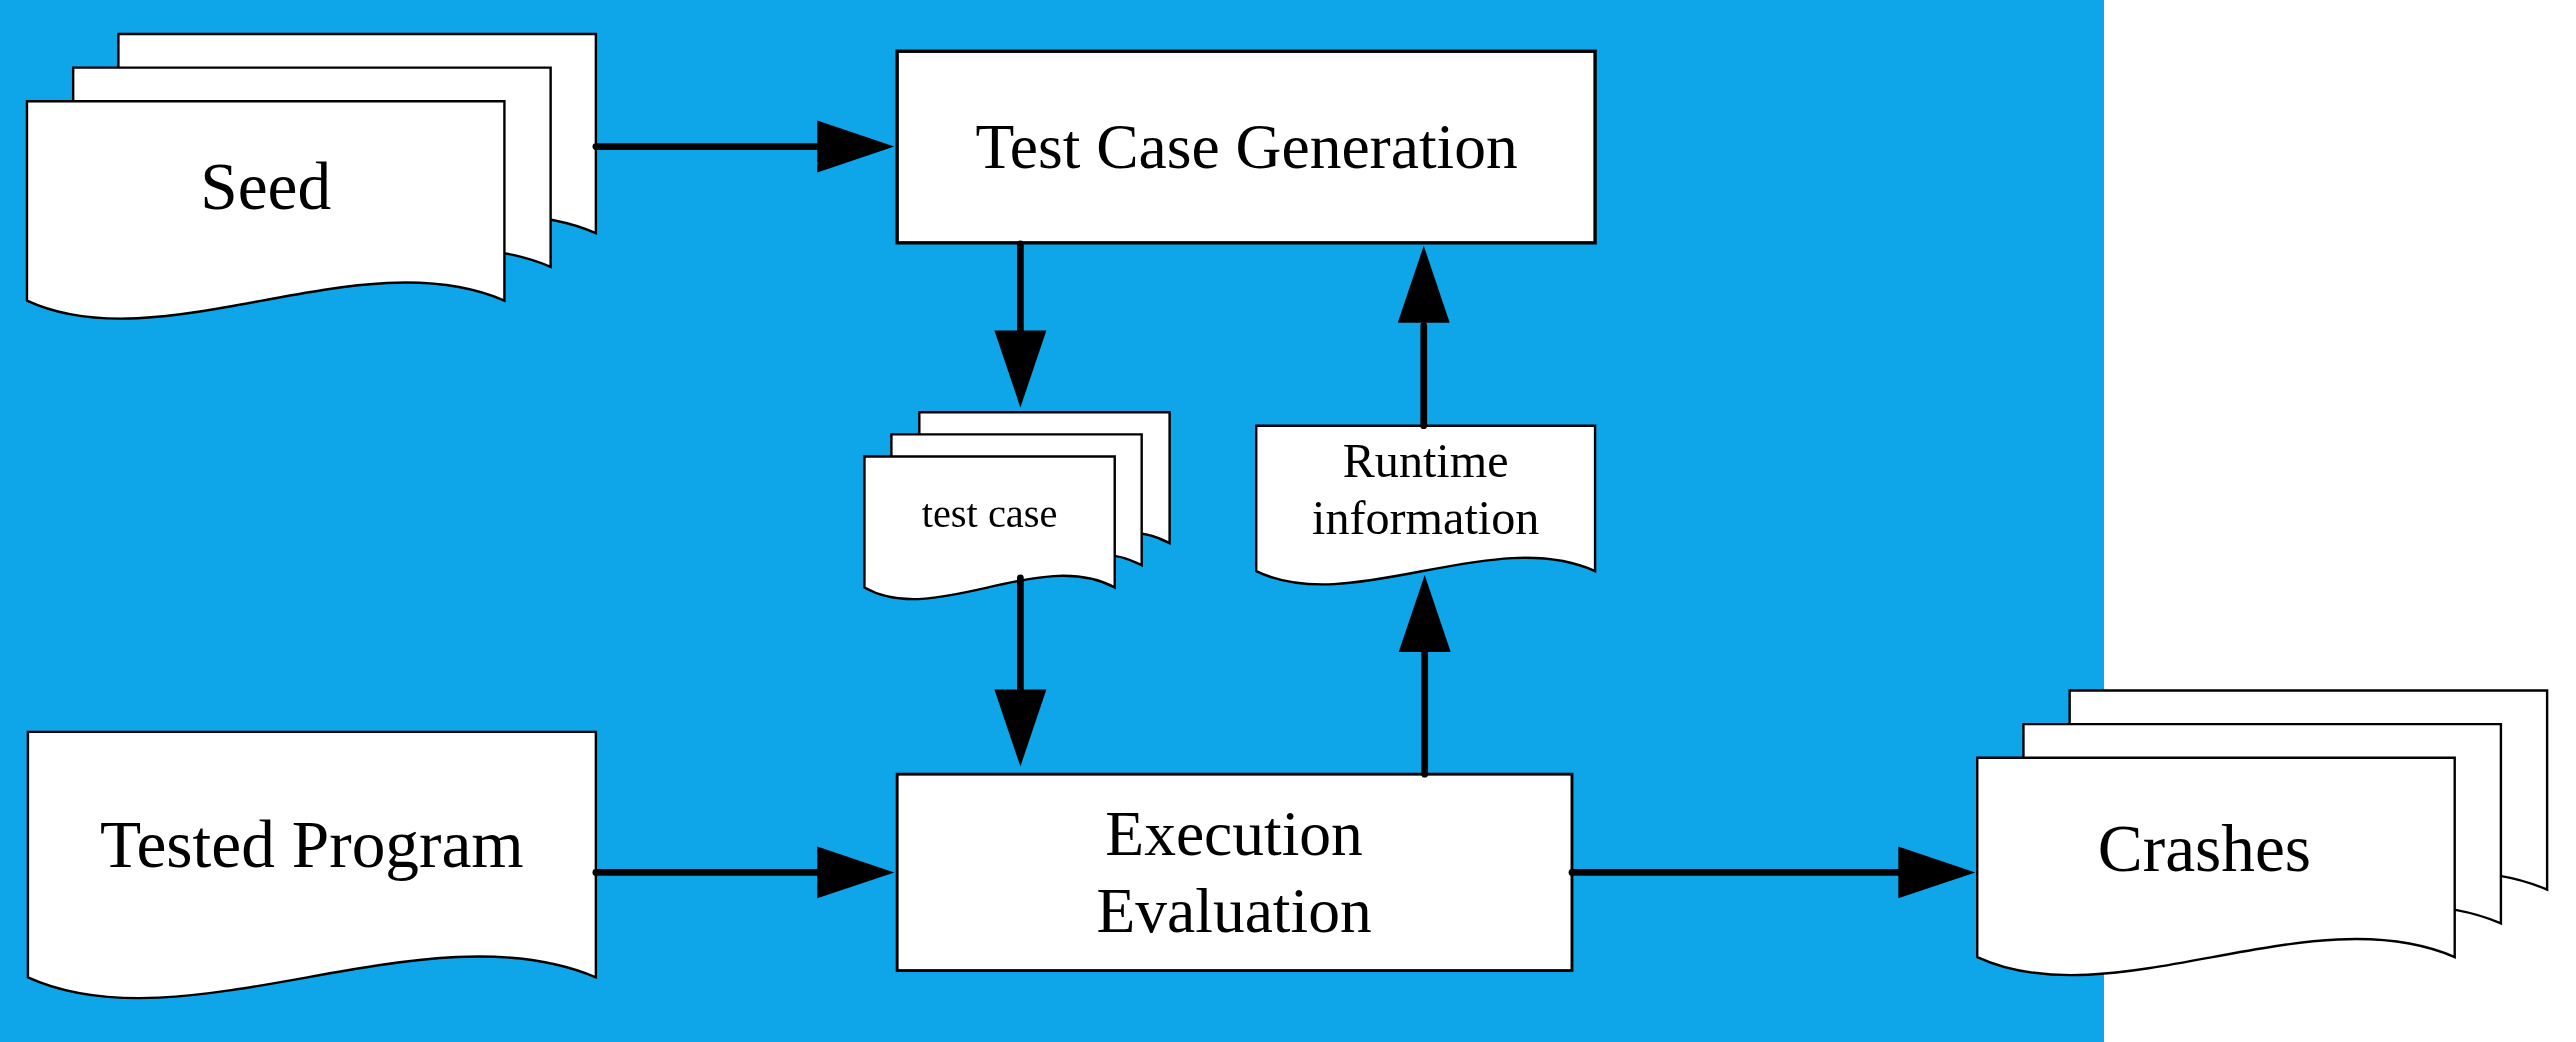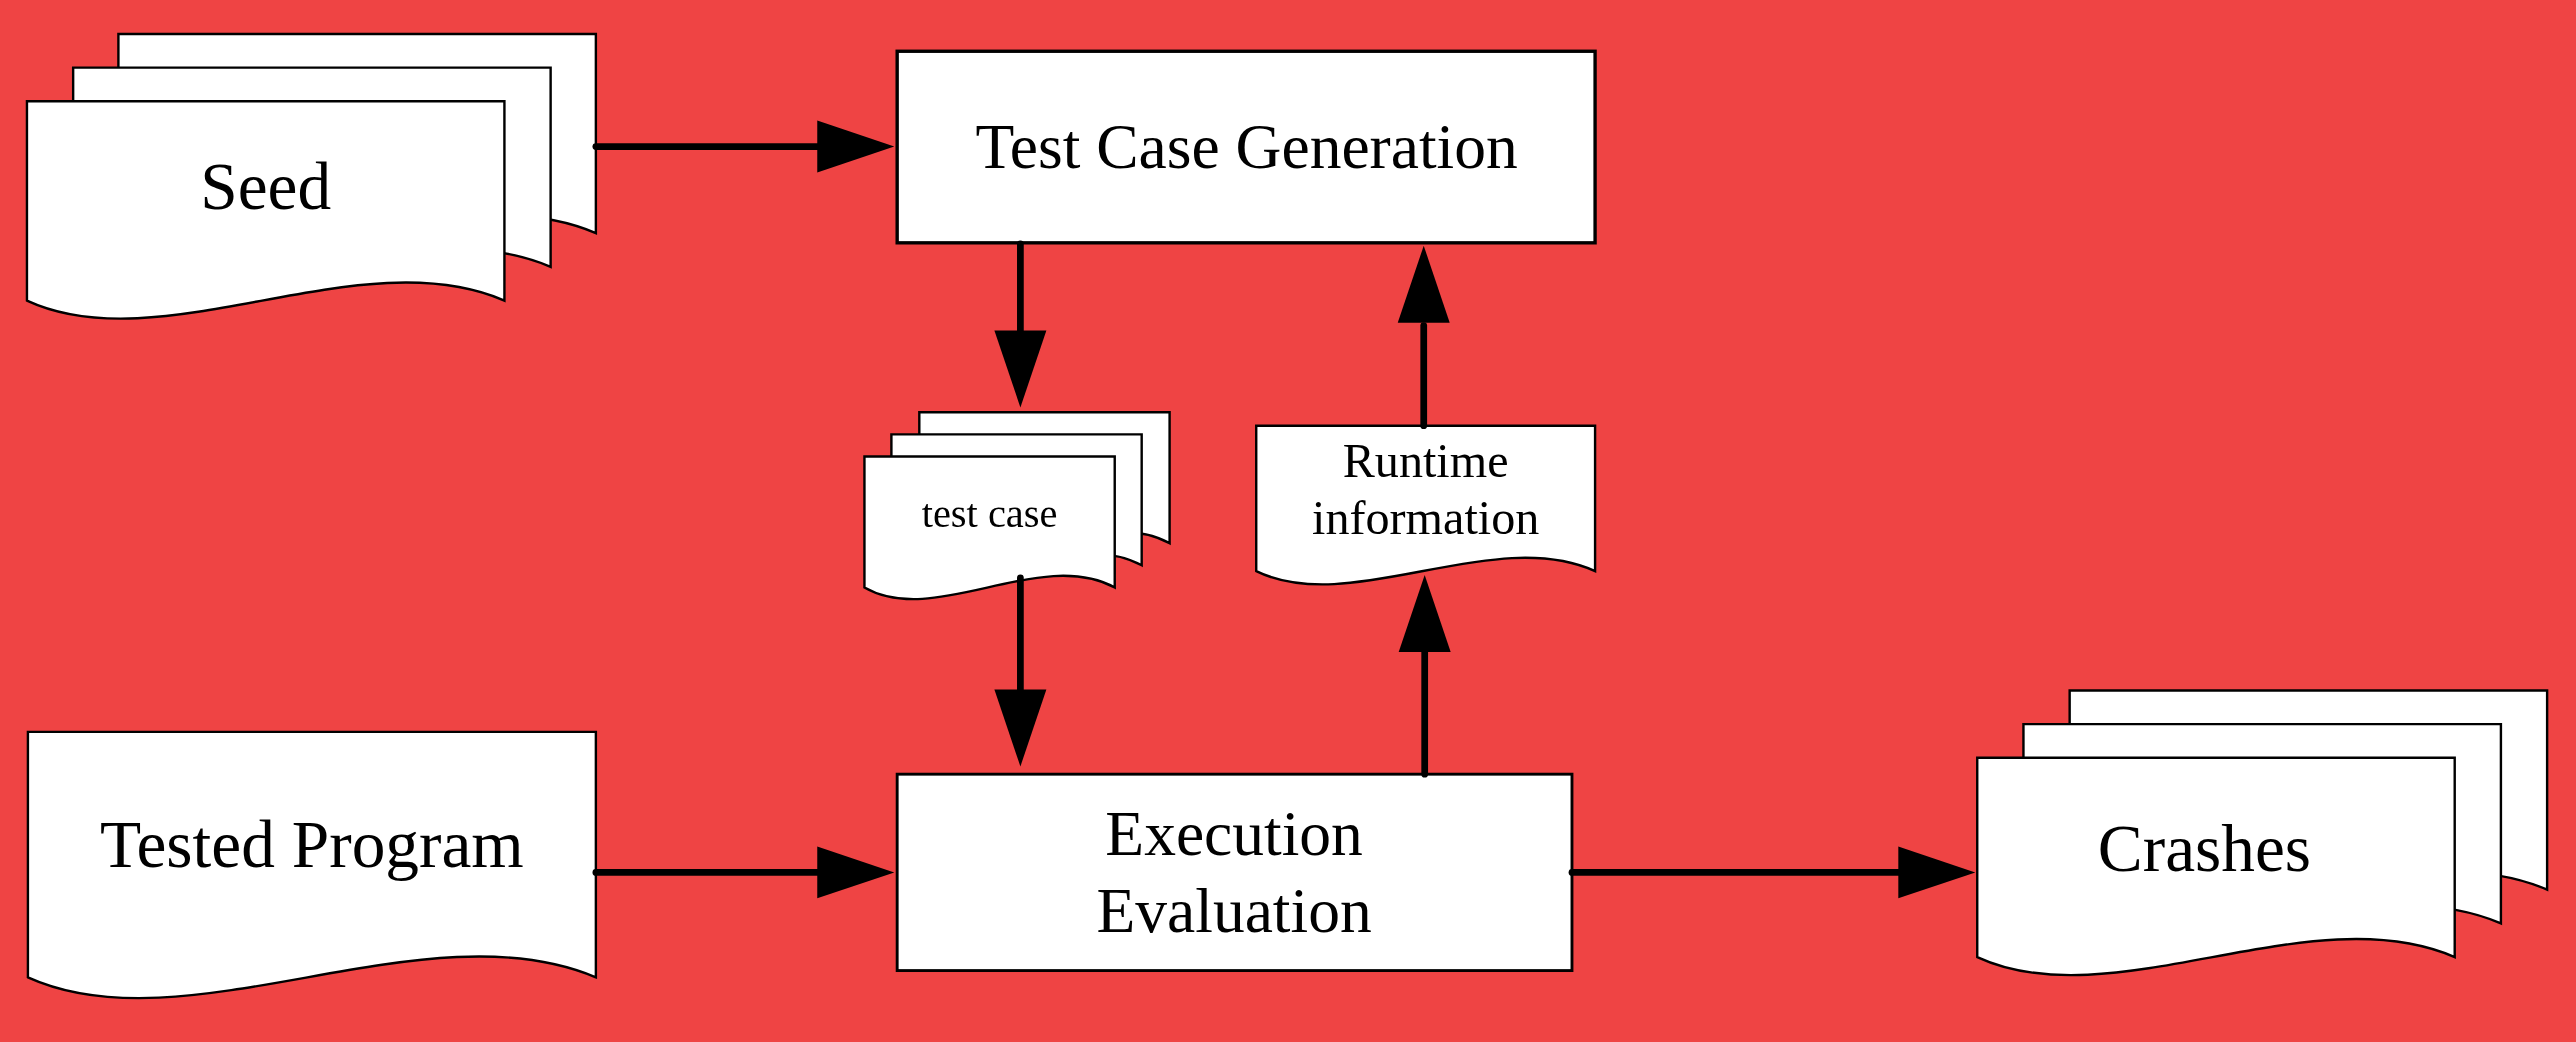--- a/index.html
+++ b/index.html
@@ -1,16 +1,16 @@
 <!DOCTYPE html>
 <html><head>
 <meta charset="utf-8">
 <style>
   html, body { margin: 0; padding: 0; background: #ffffff; }
-  .stage { width: 2576px; height: 1043px; position: relative; background: #ef4444; }
+  .stage { width: 2104px; height: 1043px; position: relative; background: #0ea5e9; }
   svg { display: block; }
   .doc, .box { fill: #ffffff; stroke: #000000; }
   .doc { stroke-width: 2.5; }
   .box { stroke-width: 3.5; }
   .shaft { stroke: #000000; stroke-width: 7; stroke-linecap: round; }
   .head { fill: #000000; stroke: none; }
   text {
     font-family: "Liberation Serif", "DejaVu Serif", serif;
     fill: #000000;
     text-anchor: middle;

